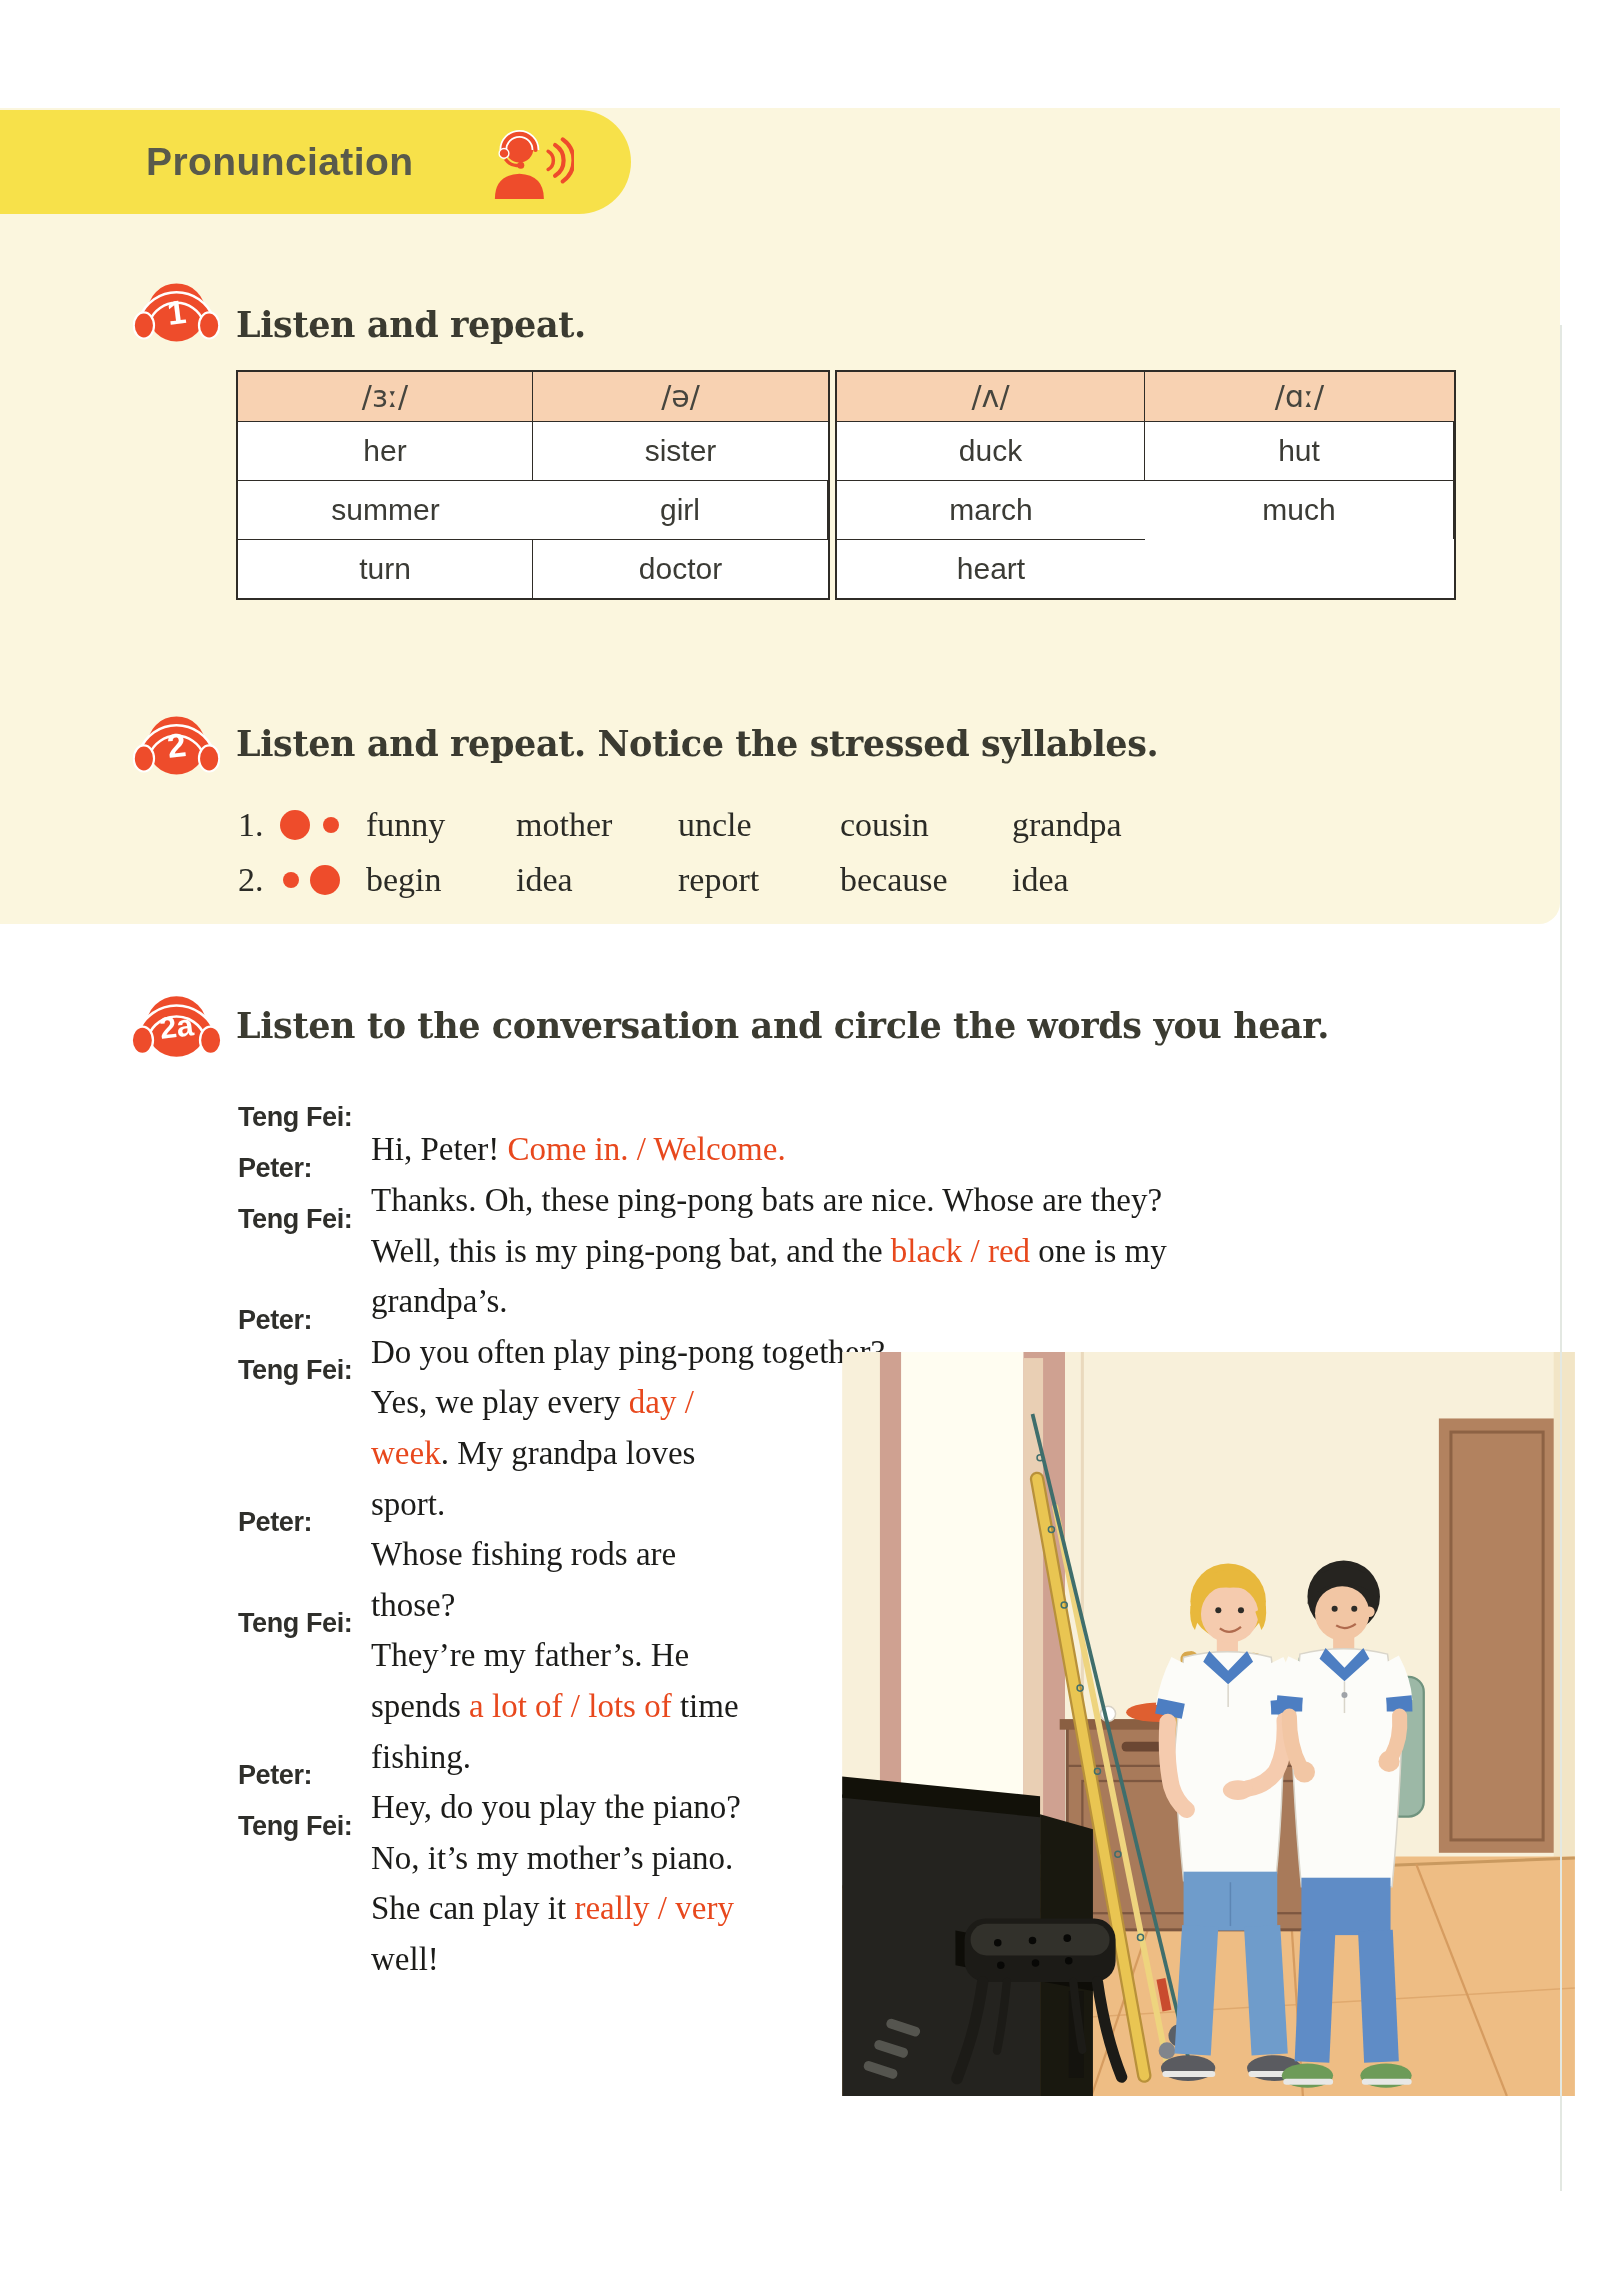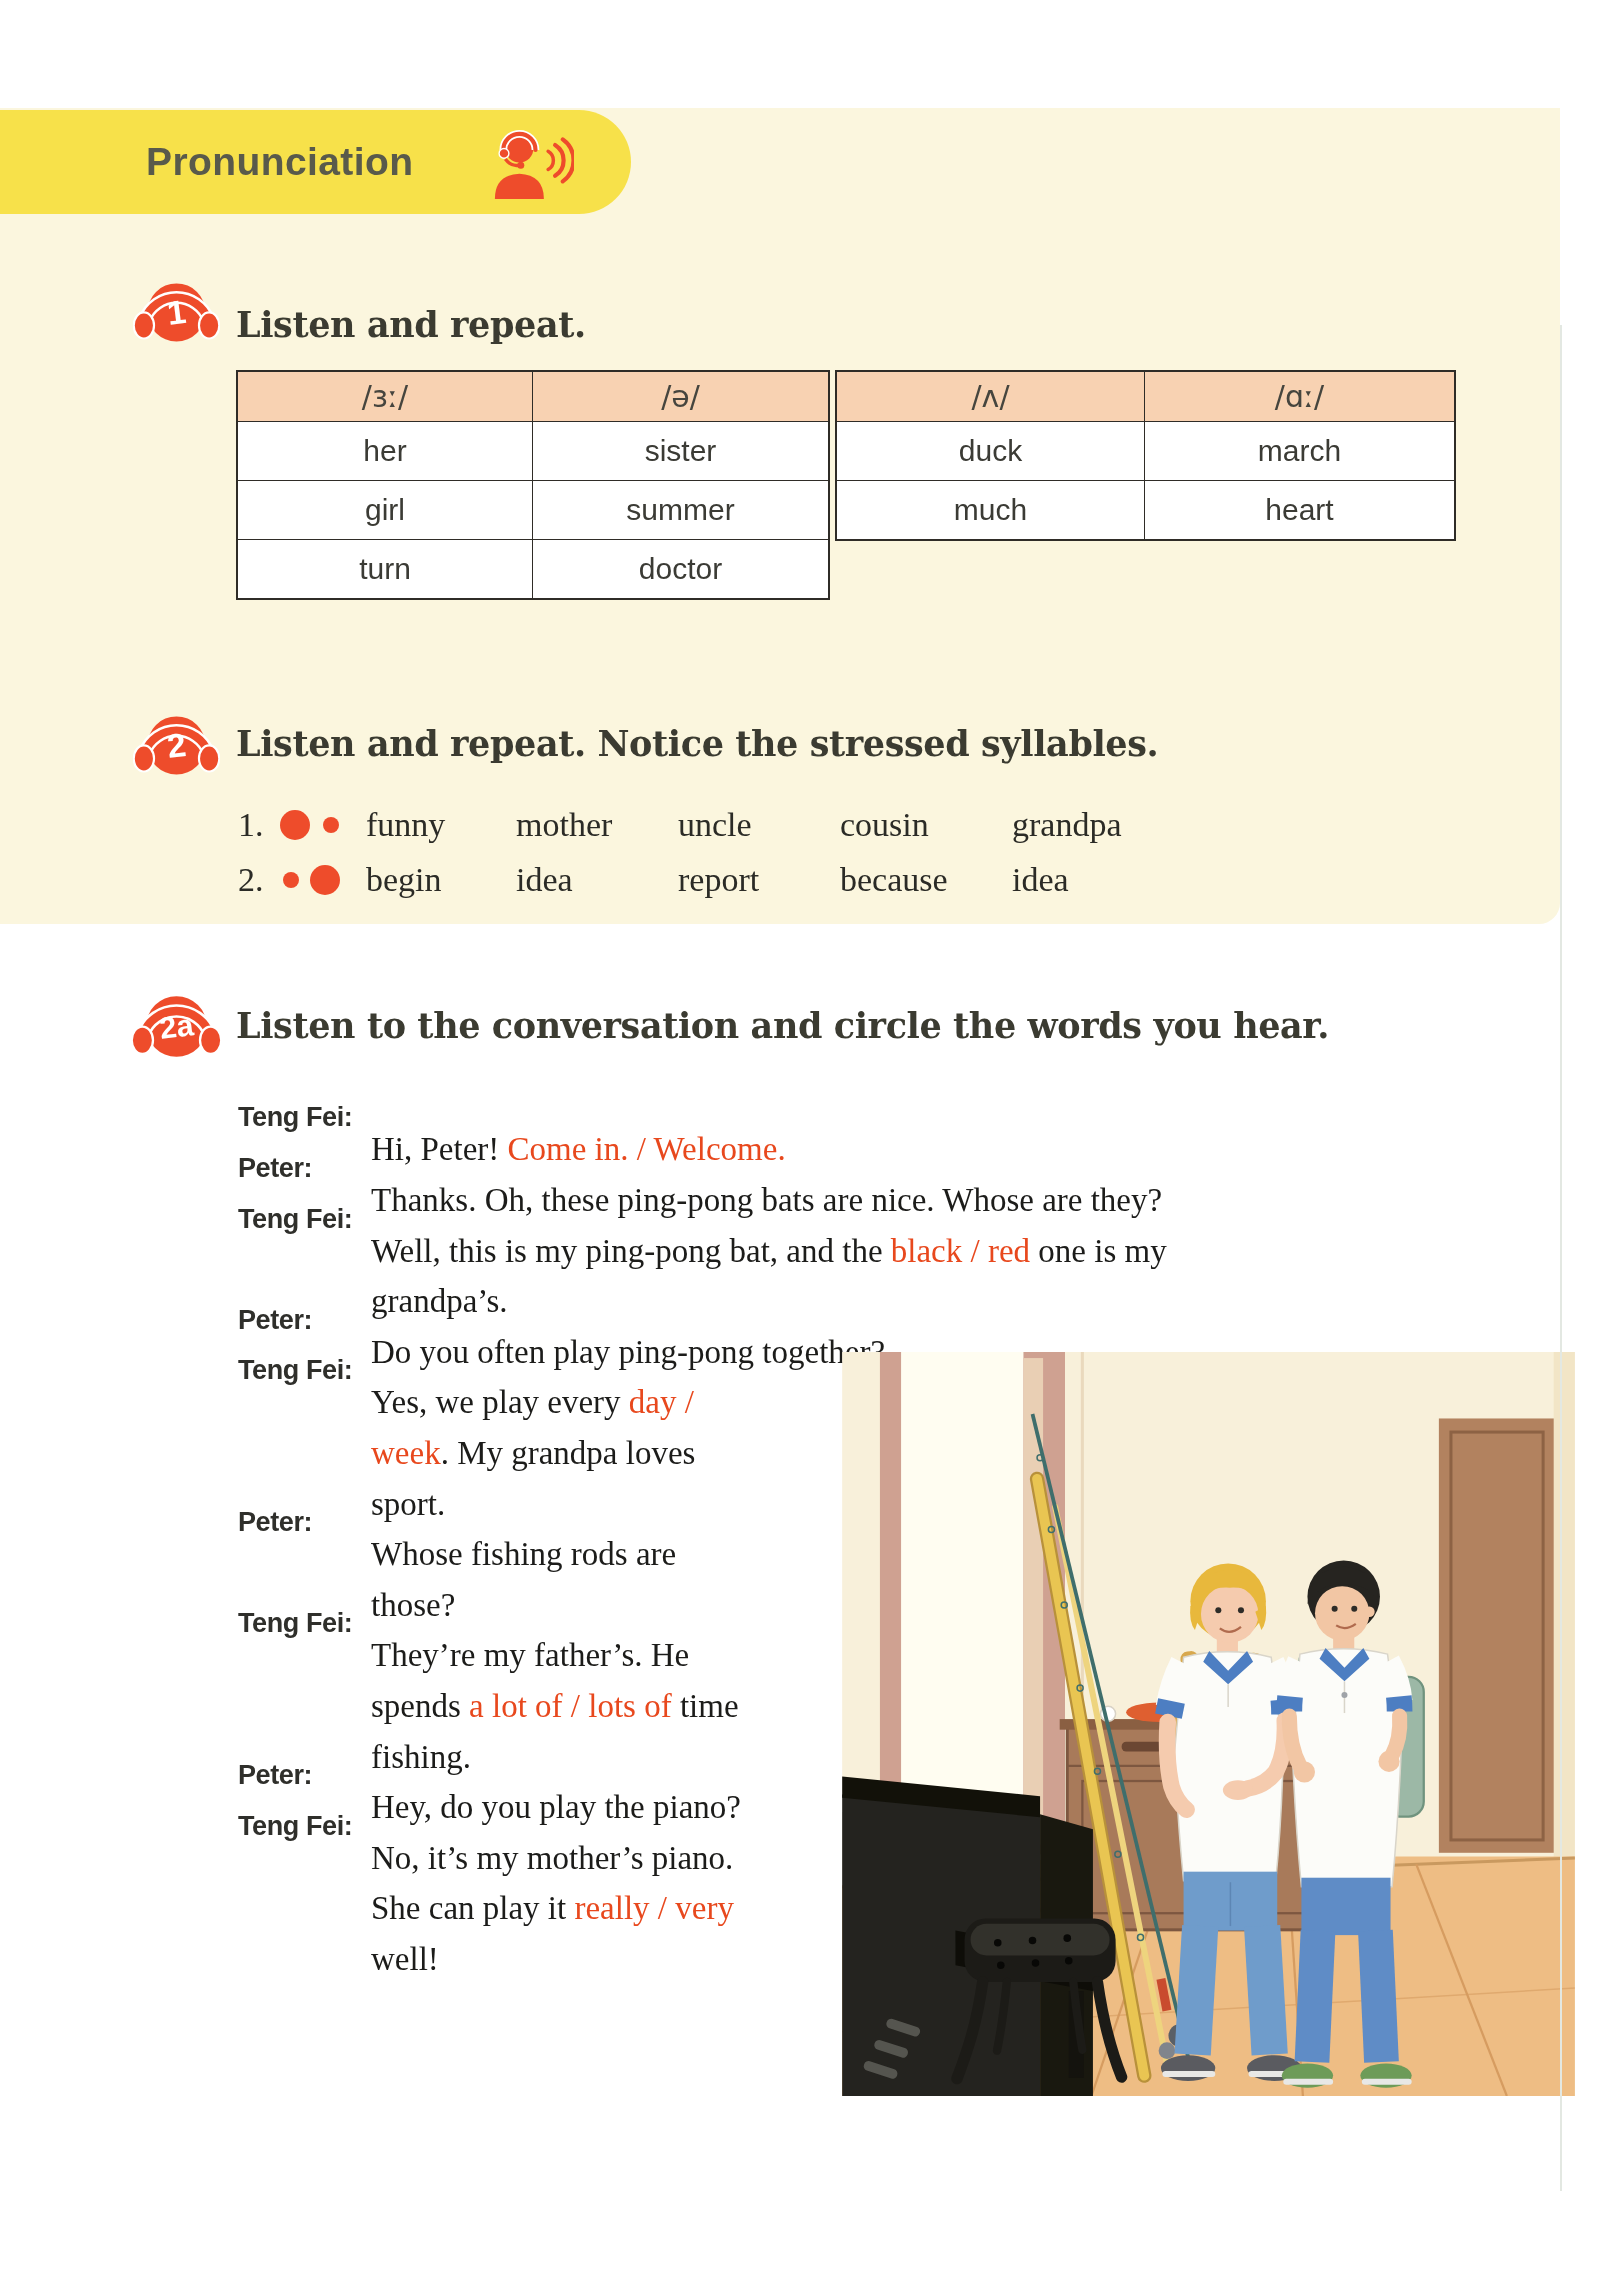--- a/index.html
+++ b/index.html
@@ -90,30 +90,31 @@
     <ellipse cx="105" cy="82" rx="14" ry="18" fill="#ee4c2b" stroke="#ffffff" stroke-width="3"></ellipse>
     <text x="60" y="80" text-anchor="middle" font-size="46" font-weight="bold" fill="#ffffff" font-family="Liberation Sans, sans-serif" transform="rotate(-7 60 64)">1</text>
   </svg>
   <div class="sec-title" style="left:236px;top:304px">Listen and repeat.</div>
 
   <div class="tbl tbl-left">
     <div class="tcell thead c0">/ɜː/</div>
     <div class="tcell thead">/ə/</div>
     <div class="tcell c0">her</div>
     <div class="tcell">sister</div>
+    <div class="tcell">summer</div>
     <div class="tcell c0">girl</div>
-    <div class="tcell">summer</div>
     <div class="tcell c0">turn</div>
     <div class="tcell">doctor</div>
   </div>
 
   <div class="tbl tbl-right">
     <div class="tcell thead c0">/ʌ/</div>
     <div class="tcell thead">/ɑː/</div>
     <div class="tcell c0">duck</div>
+    <div class="tcell c0">hut</div>
     <div class="tcell">march</div>
     <div class="tcell c0">much</div>
     <div class="tcell">heart</div>
   </div>
 
   <svg class="hp-icon" style="left:133px;top:699px" width="87" height="87" viewBox="0 0 120 120">
     <circle cx="60" cy="64" r="40" fill="#ee4c2b"></circle>
     <path d="M16 74 A 47 47 0 0 1 104 74" fill="none" stroke="#ffffff" stroke-width="18"></path>
     <path d="M16 74 A 47 47 0 0 1 104 74" fill="none" stroke="#ee4c2b" stroke-width="11" stroke-linecap="round"></path>
     <ellipse cx="15" cy="82" rx="14" ry="18" fill="#ee4c2b" stroke="#ffffff" stroke-width="3"></ellipse>

